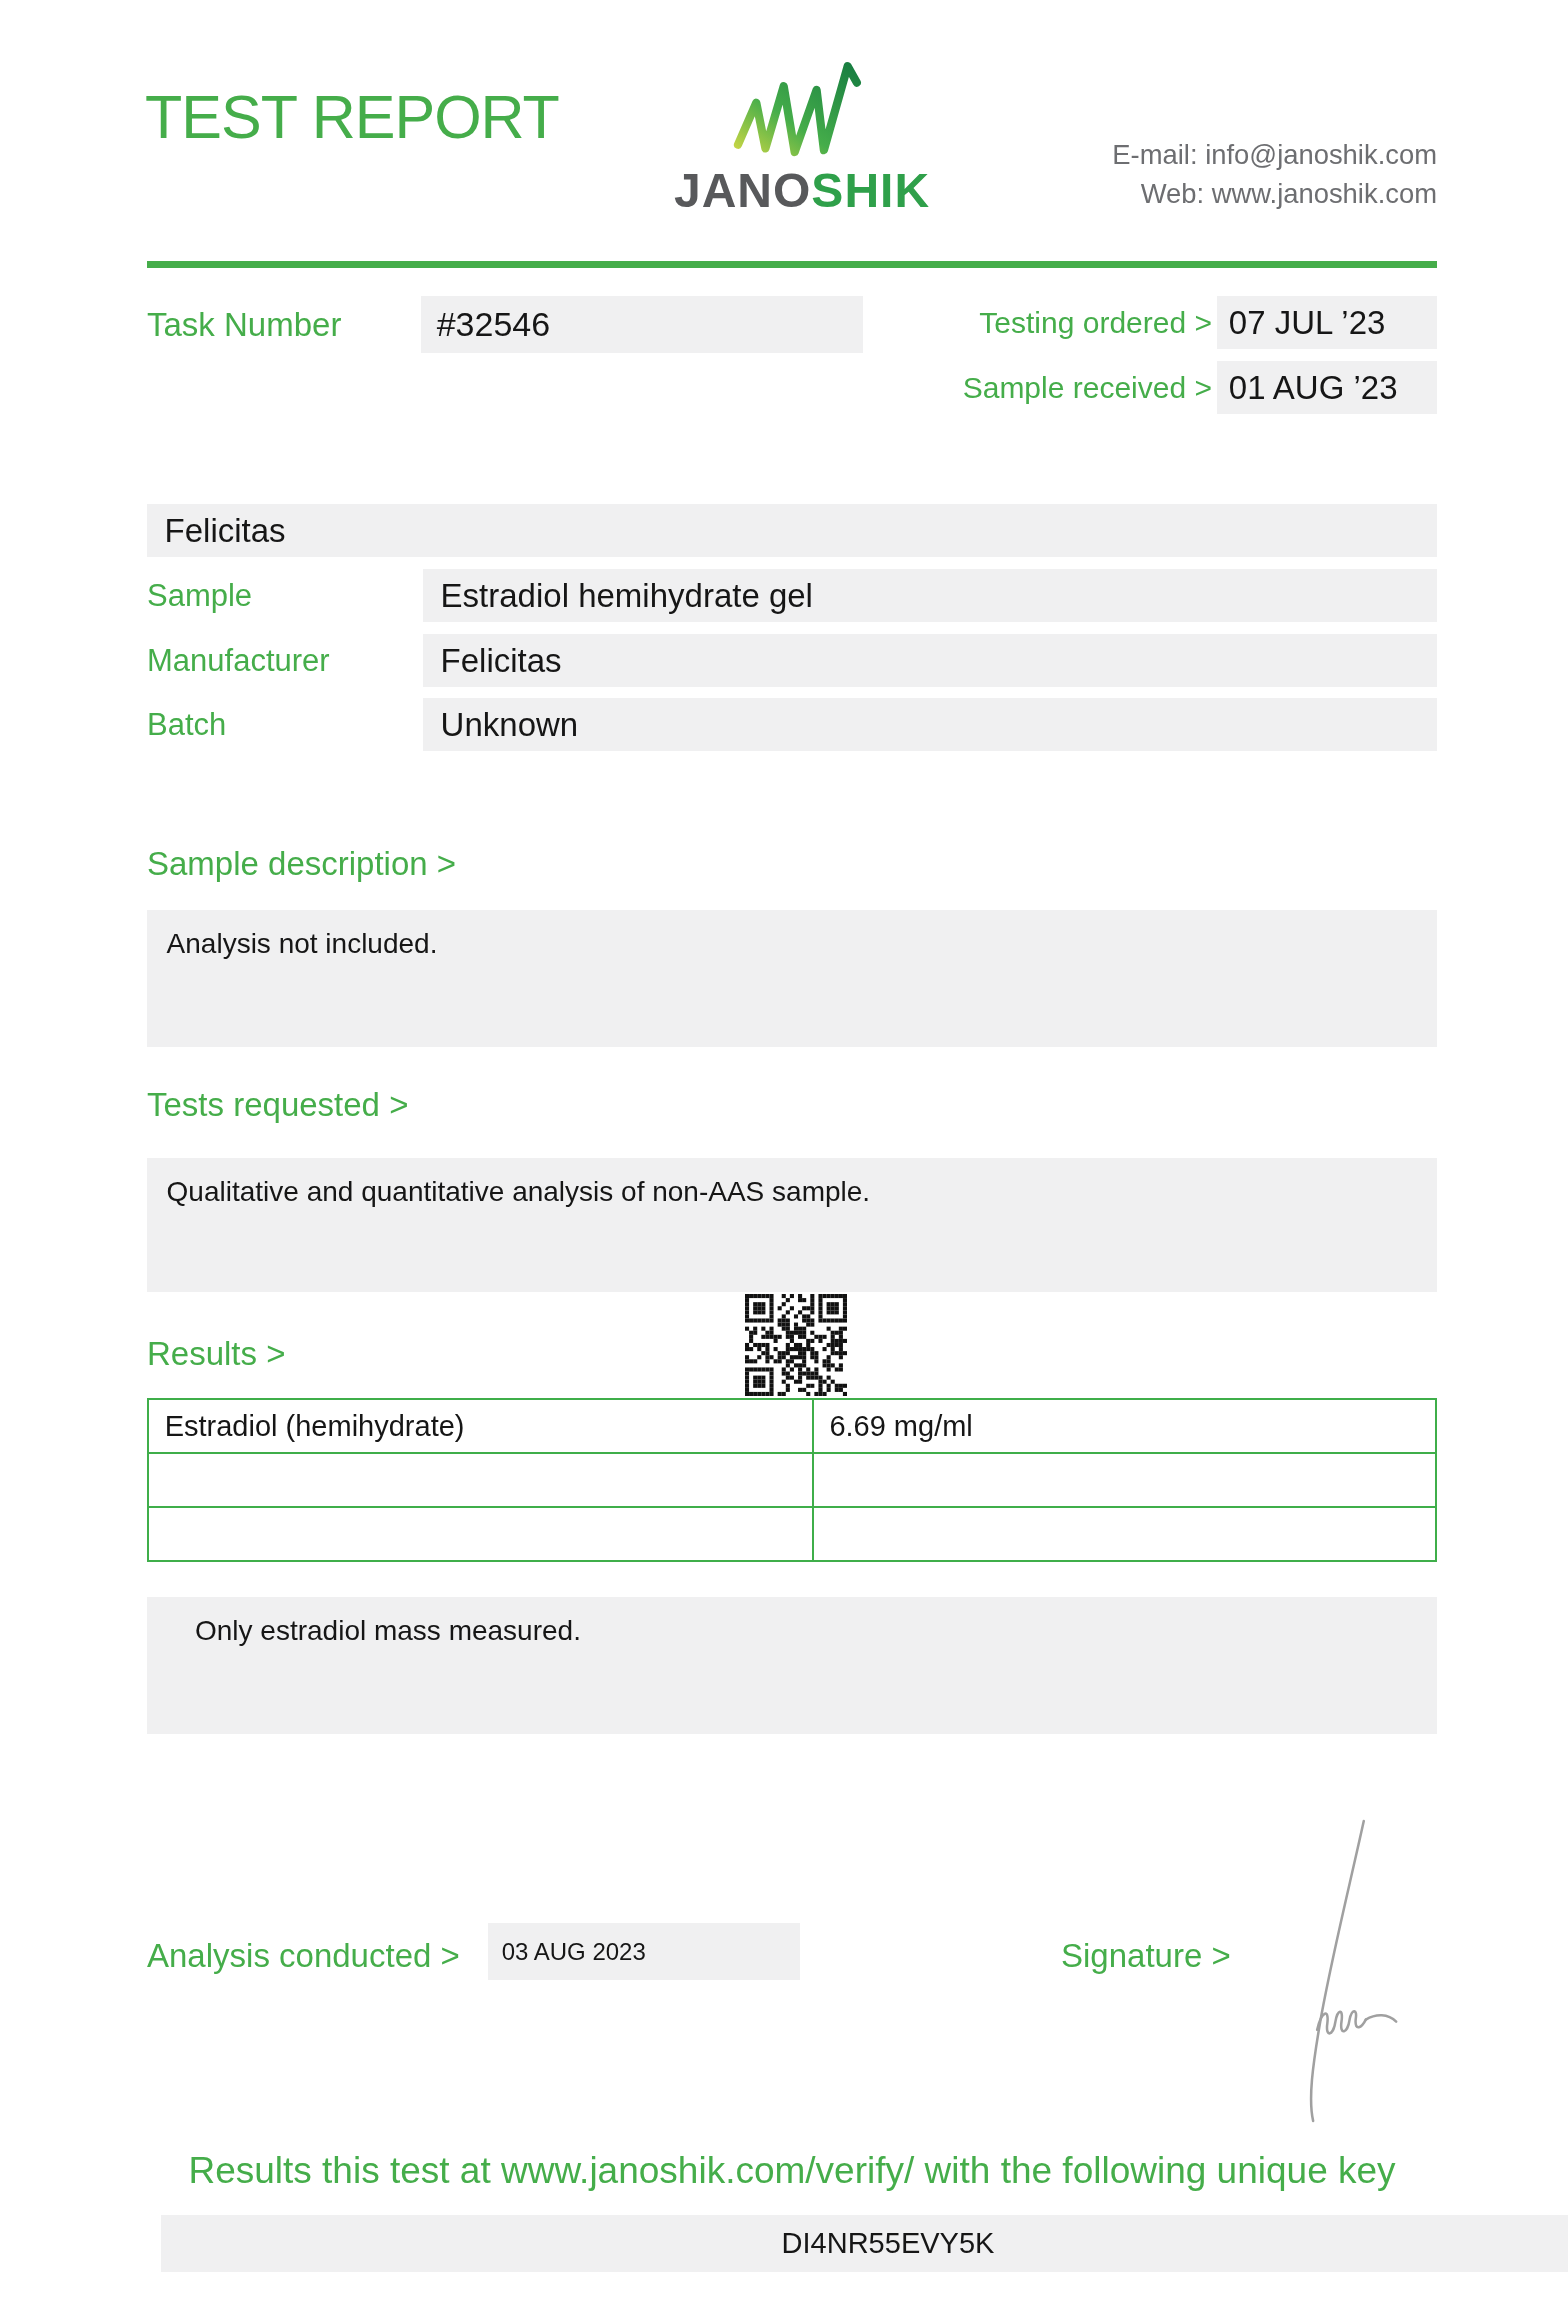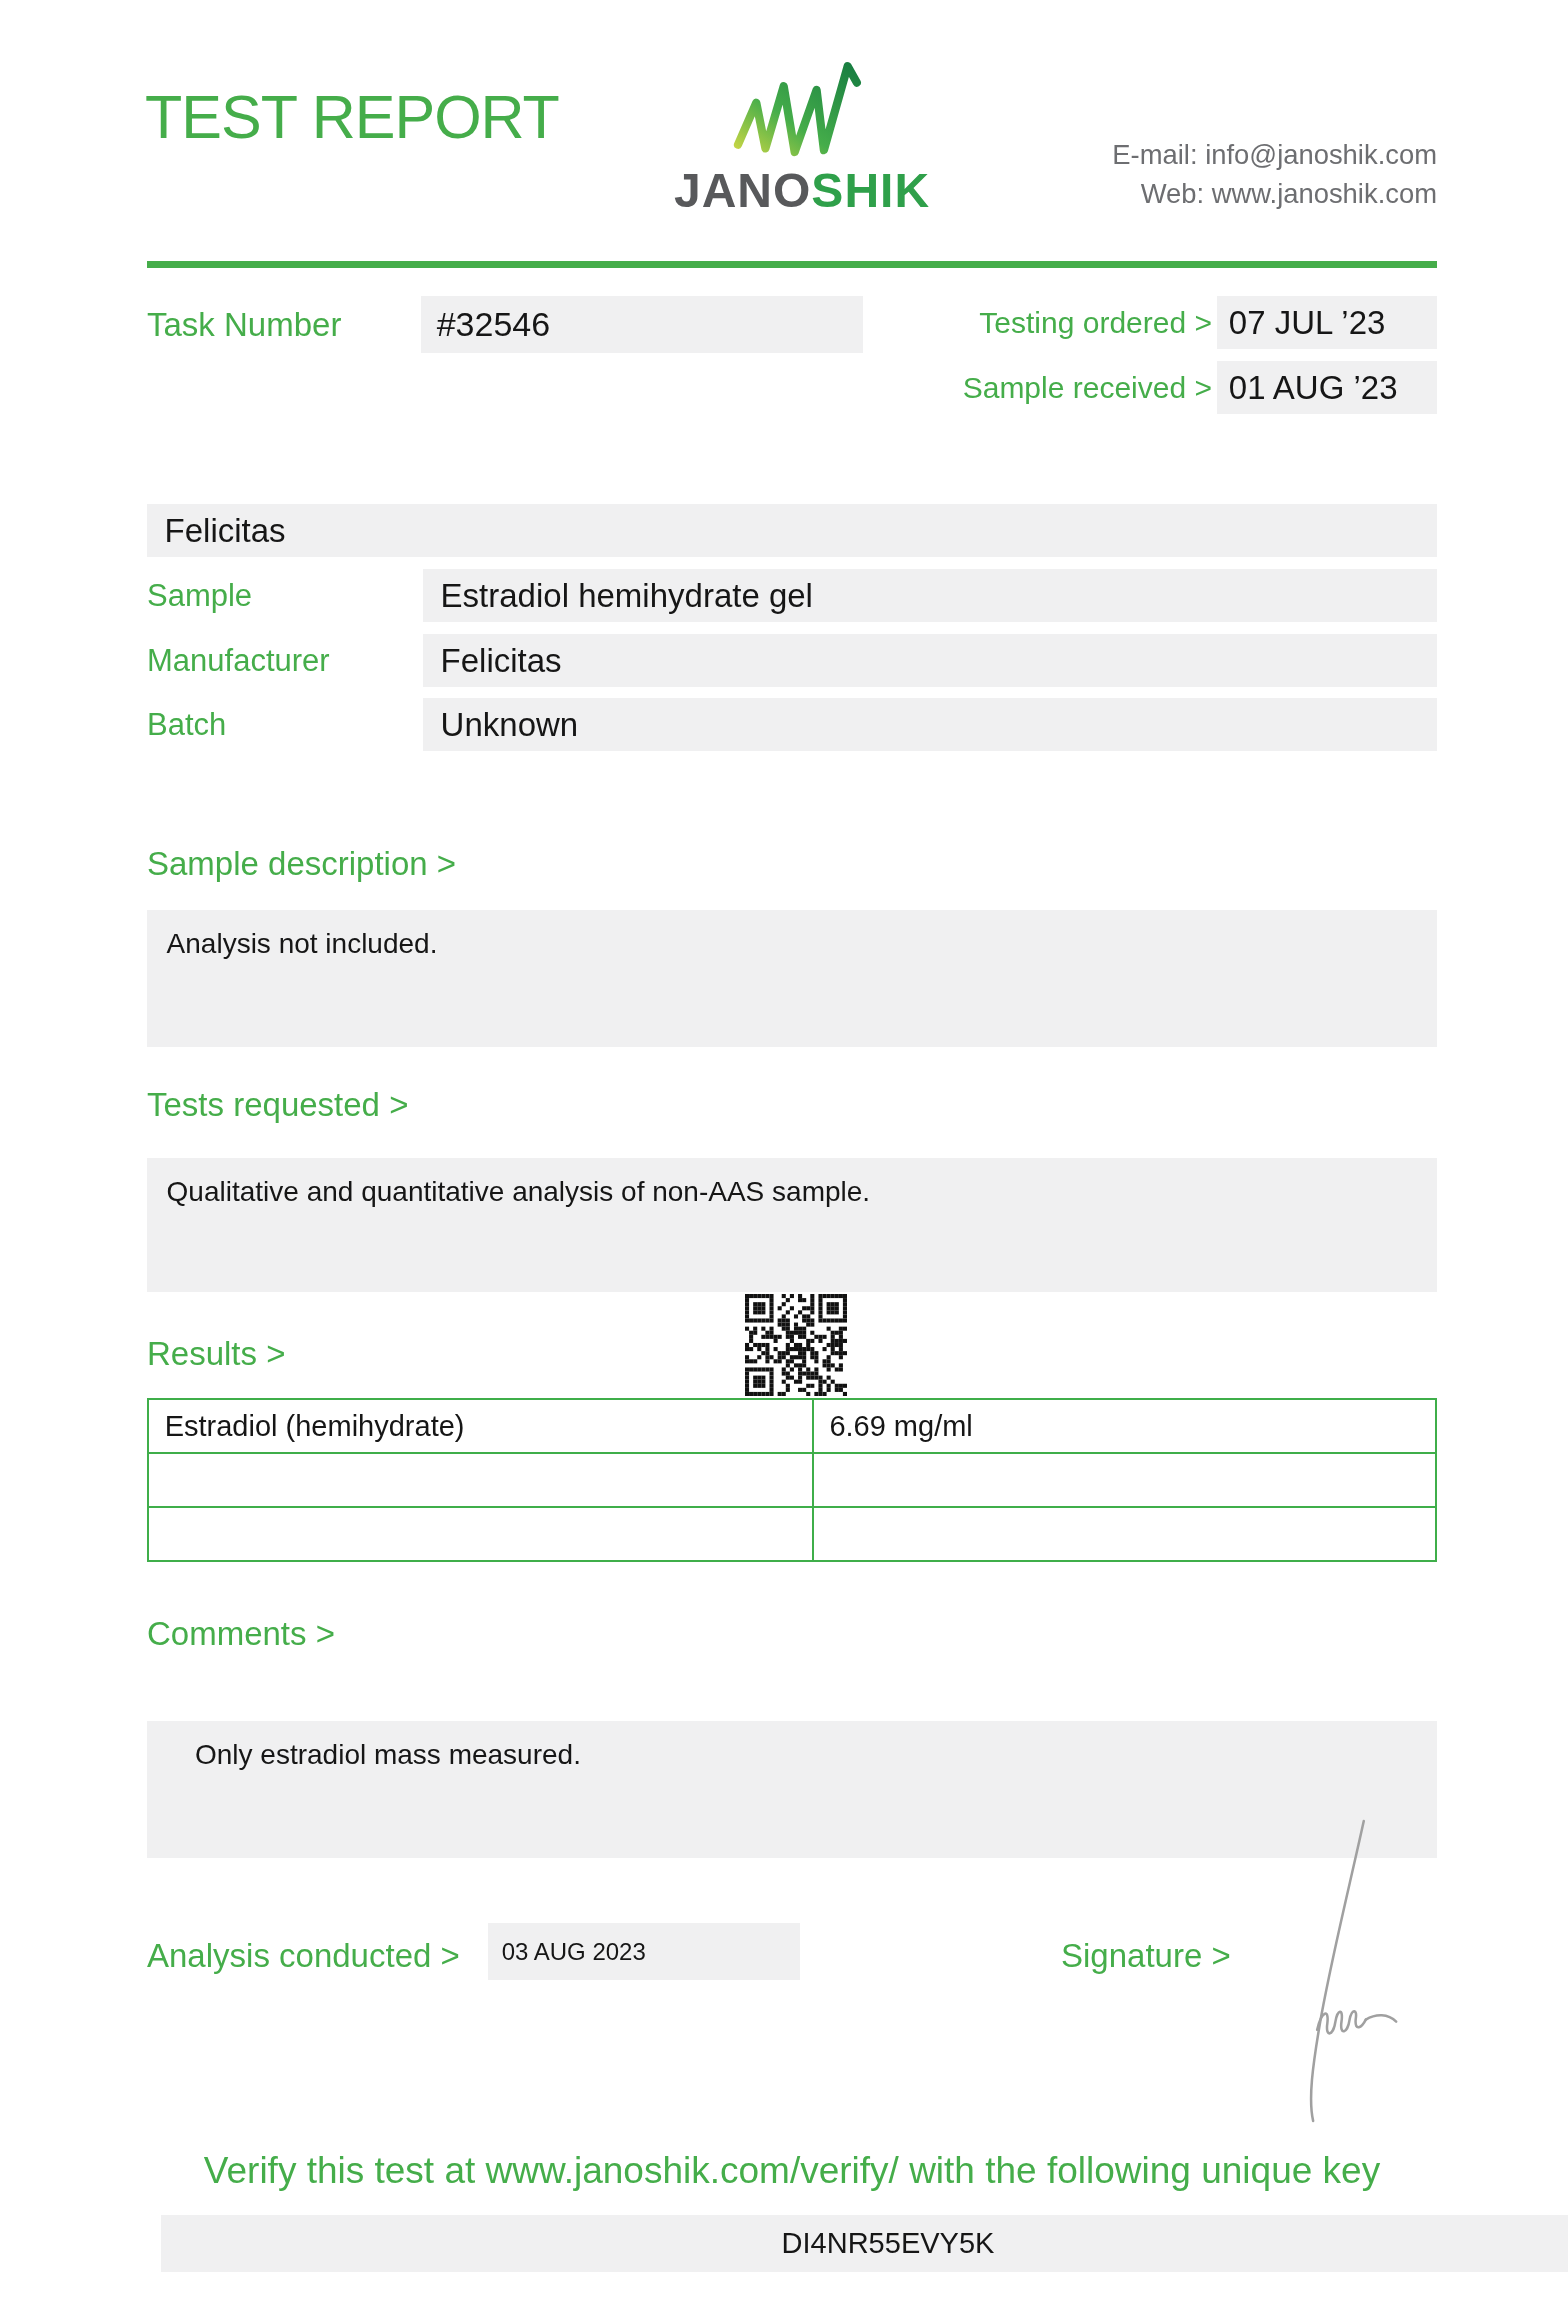--- a/index.html
+++ b/index.html
@@ -51,21 +51,21 @@
   
   .section-heading{font-size:33px;color:var(--green);white-space:nowrap;}
   .section-box{left:147px;width:1290px;background:var(--box);box-sizing:border-box;
                padding:15.7px 19.6px;font-size:28px;line-height:35px;}
   #desc-heading{left:147px;top:845px;}
   #desc-box{top:910px;height:137px;}
   #tests-heading{left:147px;top:1086px;}
   #tests-box{top:1158px;height:134px;}
   #results-heading{left:147px;top:1335px;}
   #comments-heading{left:147px;top:1615px;}
-  #comments-box{top:1721px;height:137px;padding-left:48px;}
+  #comments-box{top:1597px;height:137px;padding-left:48px;}
 
   
   #qr{left:745px;top:1294px;width:102px;height:102px;}
 
   
   #results-table{left:147px;top:1398px;width:1290px;border-collapse:collapse;}
   #results-table td{border:2.9px solid var(--green-border);height:52px;font-size:29px;
                     padding:0 0 0 15.7px;background:#fff;}
   #results-table td.c1{width:647px;}
 
@@ -490,17 +490,17 @@
   <div class="abs" id="signature">
     <svg width="137" height="314" viewBox="0 0 130 310">
       <g fill="none" stroke="#a0a0a0" stroke-width="2.5" stroke-linecap="round">
         <path d="M86 6 C72 70 52 150 42 210 C36 246 31 280 36 302"></path>
         <path d="M40 212 C44 194 52 190 50 206 C48 220 56 218 58 204 C60 192 66 190 64 204 C62 218 70 216 72 202 C74 192 80 190 78 202 C77 214 84 210 88 202"></path>
         <path d="M88 202 C98 196 110 196 118 204"></path>
       </g>
     </svg>
   </div>
 
-  <div class="abs" id="verify-text">Verify this test at www.janoshik.com/verify/ with the following unique key</div>
+  <div class="abs" id="verify-text">Results this test at www.janoshik.com/verify/ with the following unique key</div>
   <div class="abs" id="key-box"><span>DI4NR55EVY5K</span></div>
 
 </div>
 
 
 </body></html>

